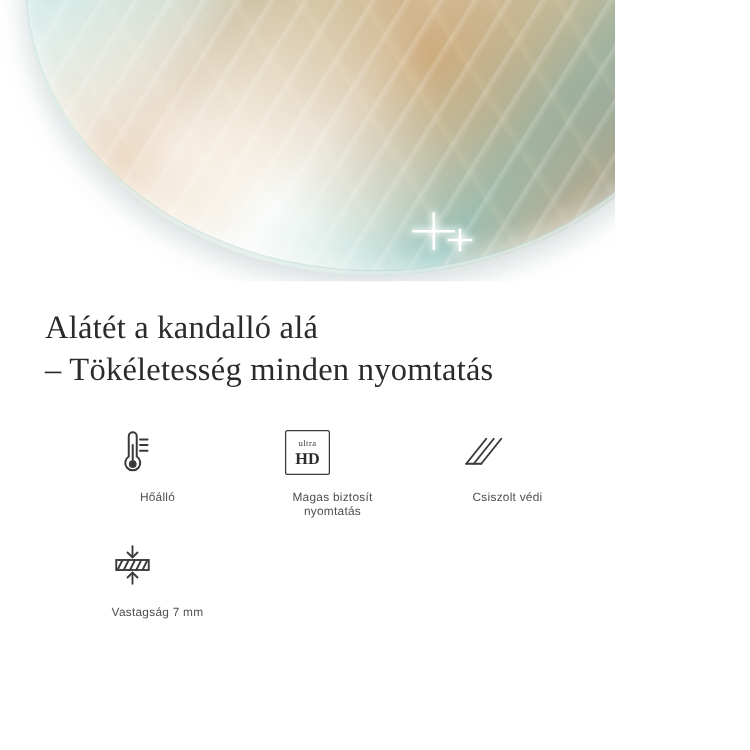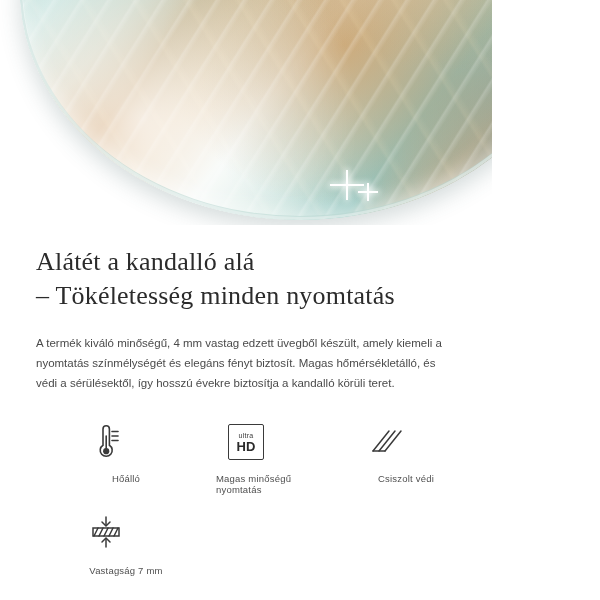--- a/index.html
+++ b/index.html
@@ -160,34 +160,35 @@
     height: 42px;
     display: flex;
     align-items: center;
     justify-content: center;
     color: #3a3a3a;
   }
   .feature-label {
     margin-top: 10px;
     font-size: 9.5px;
     color: #4f4f4f;
-    text-align: left;
+    text-align: center;
     letter-spacing: 0.2px;
     margin-left: 40px;
   }
   .ultrahd-box {
     width: 34px;
     height: 34px;
     border: 1.6px solid #3a3a3a;
     border-radius: 2px;
     display: flex;
     flex-direction: column;
     align-items: center;
     justify-content: center;
     line-height: 1;
+    font-family: Liberation Serif, serif;
   }
   .ultrahd-box .u1 {
     font-size: 7px;
     letter-spacing: 0.3px;
     color: #3a3a3a;
   }
   .ultrahd-box .u2 {
     font-size: 13px;
     font-weight: bold;
     color: #2b2b2b;
@@ -208,21 +209,20 @@
     <div class="hero-sparkle s2"></div>
   </div>
 
   <div class="content">
 
     <h1 class="headline">
       <span>Alátét a kandalló alá</span>
       <span class="line2">– Tökéletesség minden nyomtatás</span>
     </h1>
 
-    <p class="body-copy">A termék kiváló minőségű, 4 mm vastag edzett üvegből készült, amely kiemeli a nyomtatás színmélységét és elegáns fényt biztosít. Magas hőmérsékletálló, és védi a sérülésektől, így hosszú évekre biztosítja a kandalló körüli teret.</p>
 
     <div class="features">
 
       <div class="feature">
         <div class="feature-icon">
           <svg width="34" height="40" viewBox="0 0 34 40" fill="none" stroke="#3a3a3a" stroke-width="1.6" stroke-linecap="round">
             <path d="M14 7a3.2 3.2 0 0 1 6.4 0v16.2a6 6 0 1 1-6.4 0z"></path>
             <circle cx="17.2" cy="29.2" r="3.1" fill="#3a3a3a" stroke="none"></circle>
             <line x1="17.2" y1="14" x2="17.2" y2="26.4"></line>
             <line x1="23" y1="9.5" x2="29" y2="9.5"></line>
@@ -233,21 +233,21 @@
         <div class="feature-label">Hőálló</div>
       </div>
 
       <div class="feature">
         <div class="feature-icon">
           <div class="ultrahd-box">
             <span class="u1">ultra</span>
             <span class="u2">HD</span>
           </div>
         </div>
-        <div class="feature-label">Magas minőségű nyomtatás</div>
+        <div class="feature-label">Magas biztosít nyomtatás</div>
       </div>
 
 
 
       <div class="feature">
         <div class="feature-icon">
           <svg width="34" height="34" viewBox="0 0 34 34" fill="none" stroke="#3a3a3a" stroke-width="1.5" stroke-linecap="round">
             <path d="M4 26 L20 6"></path>
             <path d="M10 26 L26 6"></path>
             <path d="M16 26 L32 6"></path>

